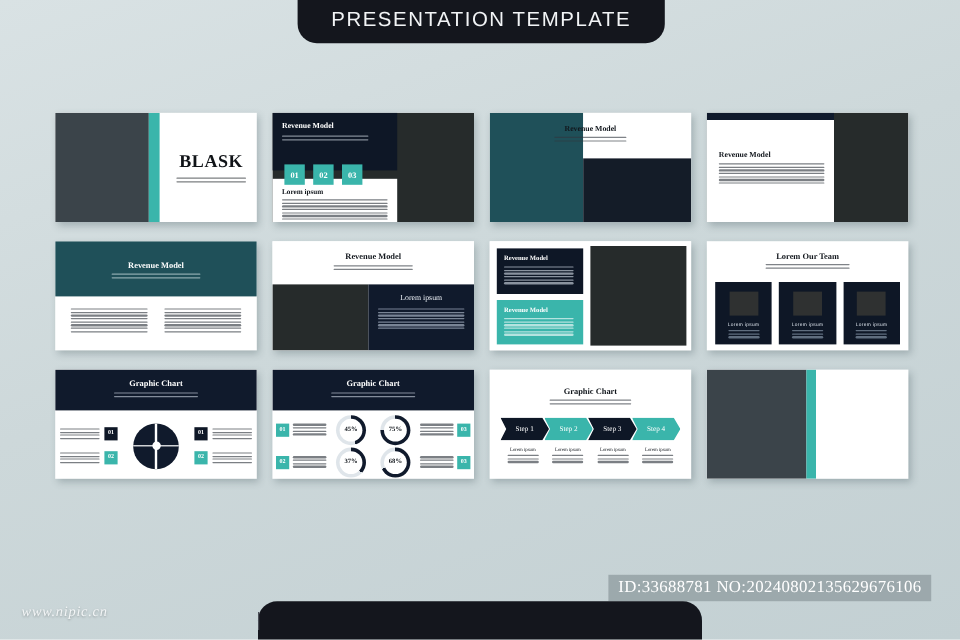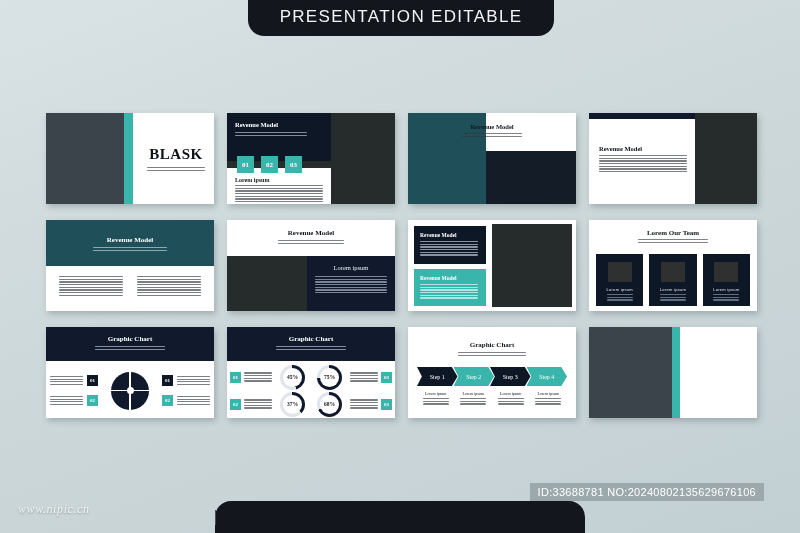--- a/index.html
+++ b/index.html
@@ -31,21 +31,21 @@
     color: #f2f4f6;
     font-size: 17px;
     letter-spacing: 1.3px;
     font-weight: 400;
   }
 
   
   .grid {
     position: absolute;
     left: 46px;
-    top: 113px;
+    top: 94px;
     width: 712px;
     display: grid;
     grid-template-columns: repeat(4, 168px);
     grid-template-rows: repeat(3, 91px);
     column-gap: 13px;
     row-gap: 16px;
   }
   .slide {
     width: 168px;
     height: 91px;
@@ -197,34 +197,34 @@
                color:#101317; letter-spacing:.5px; }
   .s12-sub { color:#2b3036; width:58px; margin-top:4px; }
 
   
   .wm { position:absolute; left:18px; bottom:16px; display:flex; align-items:center; gap:8px; }
   .wm-cn { font-size:21px; font-weight:bold; color:#fff; letter-spacing:2px;
            text-shadow:0 1px 2px rgba(0,0,0,.35); font-family:"DejaVu Sans", sans-serif; }
   .wm-url { font-size:12px; color:#f2f5f6; font-style:italic; letter-spacing:.6px;
             text-shadow:0 1px 2px rgba(0,0,0,.3); font-family:"Liberation Serif", serif;text-align:right; }
 
-  .id-chip { position:absolute; right:36px; bottom:32px; background:rgba(140,152,156,.72);
-             color:#fff; font-size:11px; padding:3px 8px; letter-spacing:.3px; }
+  .id-chip { position:absolute; right:24px; bottom:32px; background:rgba(140,152,156,.72);
+             color:#fff; font-size:14px; padding:3px 8px; letter-spacing:.3px;font-family:Liberation Serif, serif; }
 
   .bottom-tab { position:absolute; left:215px; bottom:-14px; width:370px; height:46px;
                 background:#14161d; border-radius:16px 16px 0 0;
                 display:flex; align-items:flex-start; padding-top:8px; }
   .bt-cell { flex:1; text-align:center; color:#f2f4f6; font-size:11.5px; letter-spacing:.9px; }
   .bt-div { width:1px; height:15px; background:#4a4e57; margin-top:1px; }
 </style>
 </head>
 <body>
 
 <div class="top-tab">
-  <span class="top-tab-label">PRESENTATION EDITABLE</span>
+  <span class="top-tab-label">PRESENTATION TEMPLATE</span>
 </div>
 
 <div class="grid">
 
   <div class="slide">
     <div class="s1-dark"></div>
     <div class="s1-teal"></div>
     <div class="s1-body">
       <div class="s1-title">BLASK</div>
       <div class="lines s1-sub">

